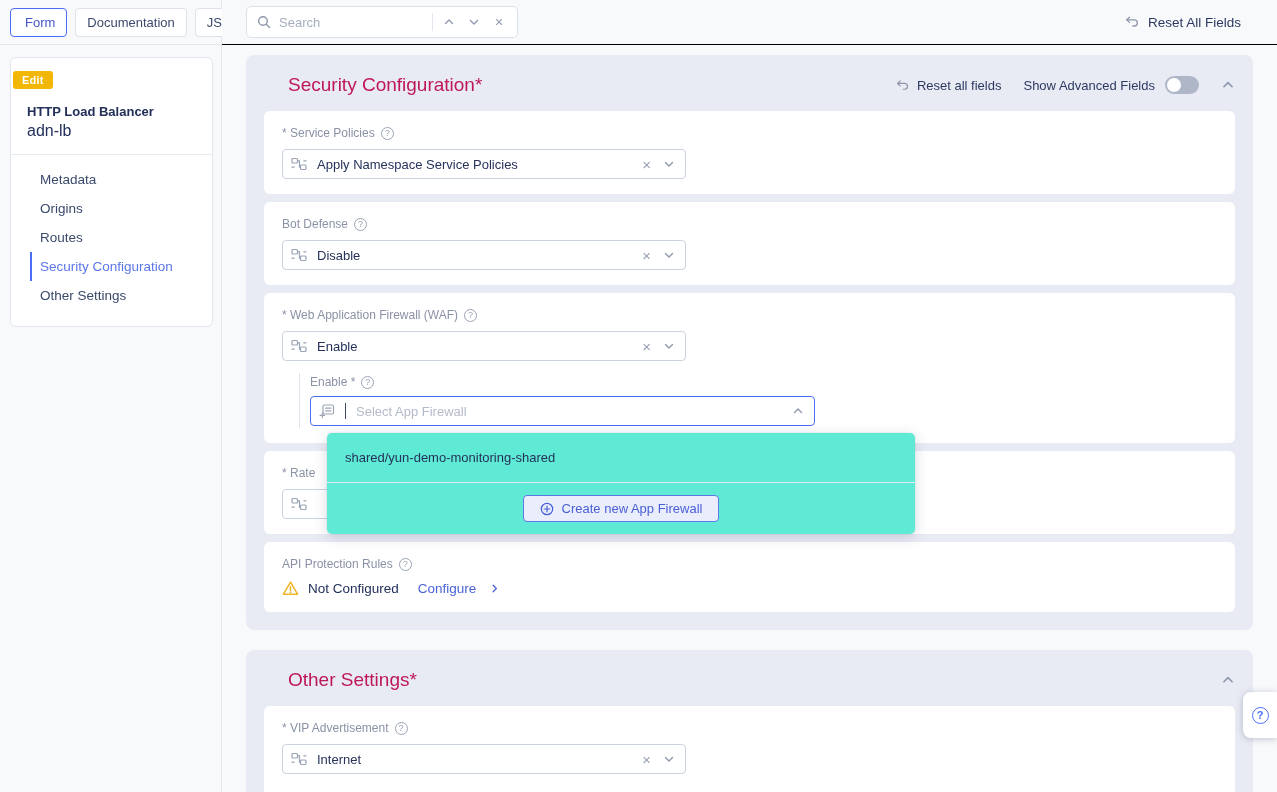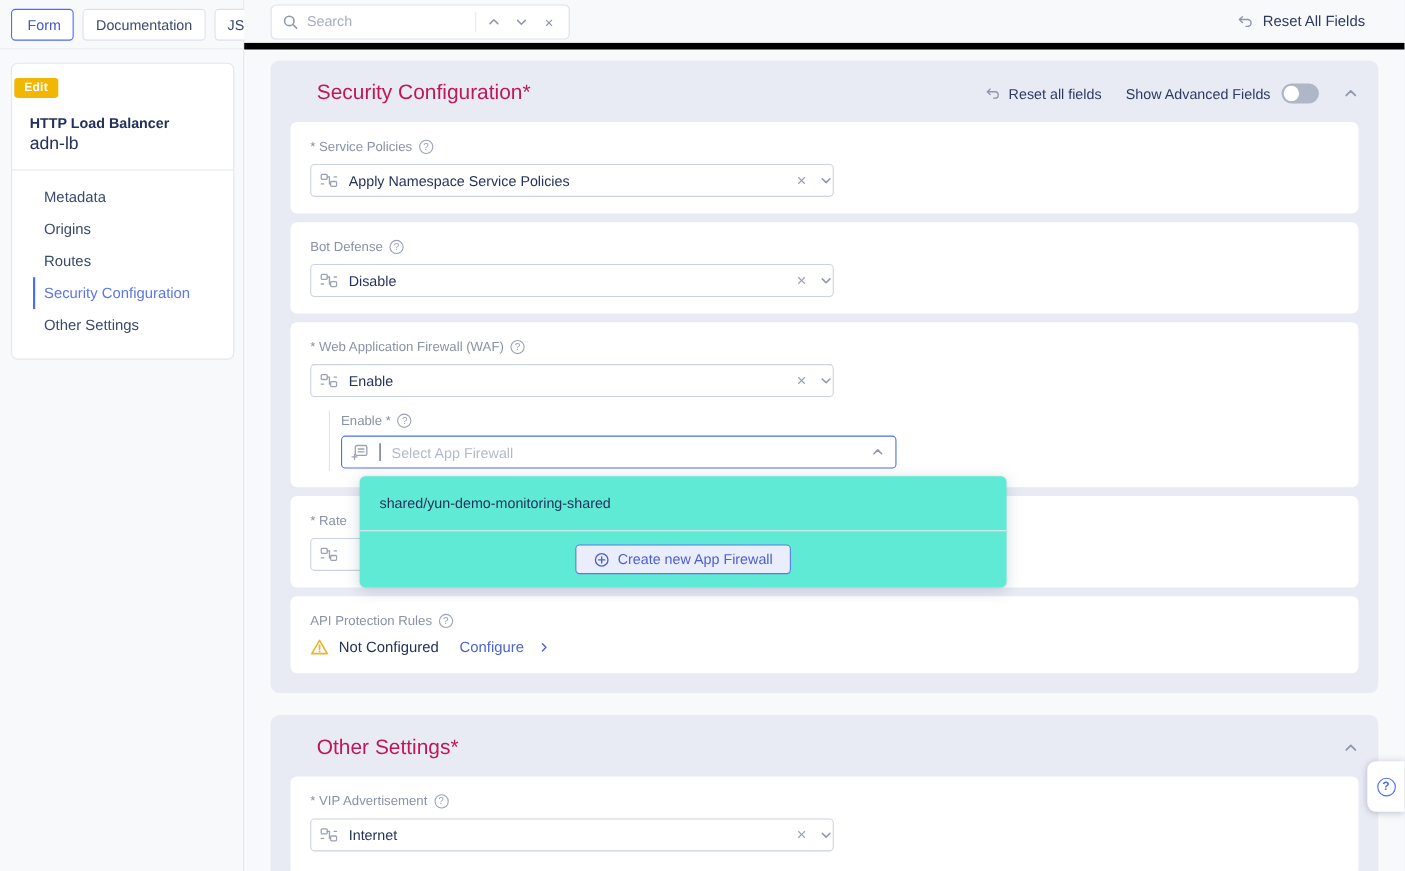--- a/index.html
+++ b/index.html
@@ -17,21 +17,21 @@
     border-right:1px solid #e4e7ef; border-bottom:1px solid #e4e7ef;
     display:flex; align-items:center; gap:8px; padding:0 10px; background:#f8f9fb;
   }
   .tab {
     background:#fff; border:1px solid #dde1ea; border-radius:4px;
     padding:6px 11px; font-size:13px; color:#3c4a6e; cursor:pointer; white-space:nowrap;
   }
   .tab.active { border-color:#4c6ef5; color:#4355c8;padding-left:14px; }
 
   .topbar-main {
-    border-bottom:6px solid #000000; background:#f8f9fb;
+    border-bottom:1px solid #000000; background:#f8f9fb;
     display:flex; align-items:center; padding:0 36px 0 24px;
   }
   .searchbox {
     width:272px; height:32px; background:#fff; border:1px solid #dde1ea; border-radius:5px;
     display:flex; align-items:center; padding:0 9px; gap:7px;
   }
   .searchbox input {
     border:none; outline:none; flex:1; font-size:13px; color:#26325b; min-width:0;
     font-family:"Liberation Sans", sans-serif; background:transparent;
   }
@@ -75,22 +75,22 @@
   .collapse-btn { background:none; border:none; color:#8e97ab; cursor:pointer; display:flex; }
 
   .field-card { background:#fff; border-radius:6px; margin:0 18px 8px; padding:15px 18px; }
   .field-card:last-child { margin-bottom:0; }
   .f-label { display:flex; align-items:center; gap:6px; font-size:12px; color:#8a92a6; margin-bottom:9px; }
   .info-ic {
     width:13px; height:13px; border:1px solid #9aa3b5; border-radius:50%;
     color:#9aa3b5; font-size:9px; line-height:11px; text-align:center; display:inline-block; flex:0 0 auto;
   }
   .select {
-    width:476px; height:30px; background:#fff; border:1px solid #ccd3e0; border-radius:4px;
-    display:flex; align-items:center; gap:10px; padding:0 0 0 8px; font-size:13px; color:#26325b; cursor:pointer;
+    width:404px; height:30px; background:#fff; border:1px solid #ccd3e0; border-radius:4px;
+    display:flex; align-items:center; gap:10px; padding:0 10px 0 8px; font-size:13px; color:#26325b; cursor:pointer;
   }
   .sel-ic { color:#9aa3b5; display:flex; flex:0 0 auto; }
   .sel-val { flex:1; white-space:nowrap; overflow:hidden; }
   .sel-clear { color:#98a1b3; font-size:15px; line-height:1; background:none; border:none; cursor:pointer; padding:0 2px; }
   .sel-chev { color:#8e97ab; display:flex; cursor:pointer; }
 
   
   .nested { margin:12px 0 0 17px; border-left:1px solid #dfe3ec; padding:2px 0 2px 10px; }
   .inputsel {
     position:relative; width:505px;

